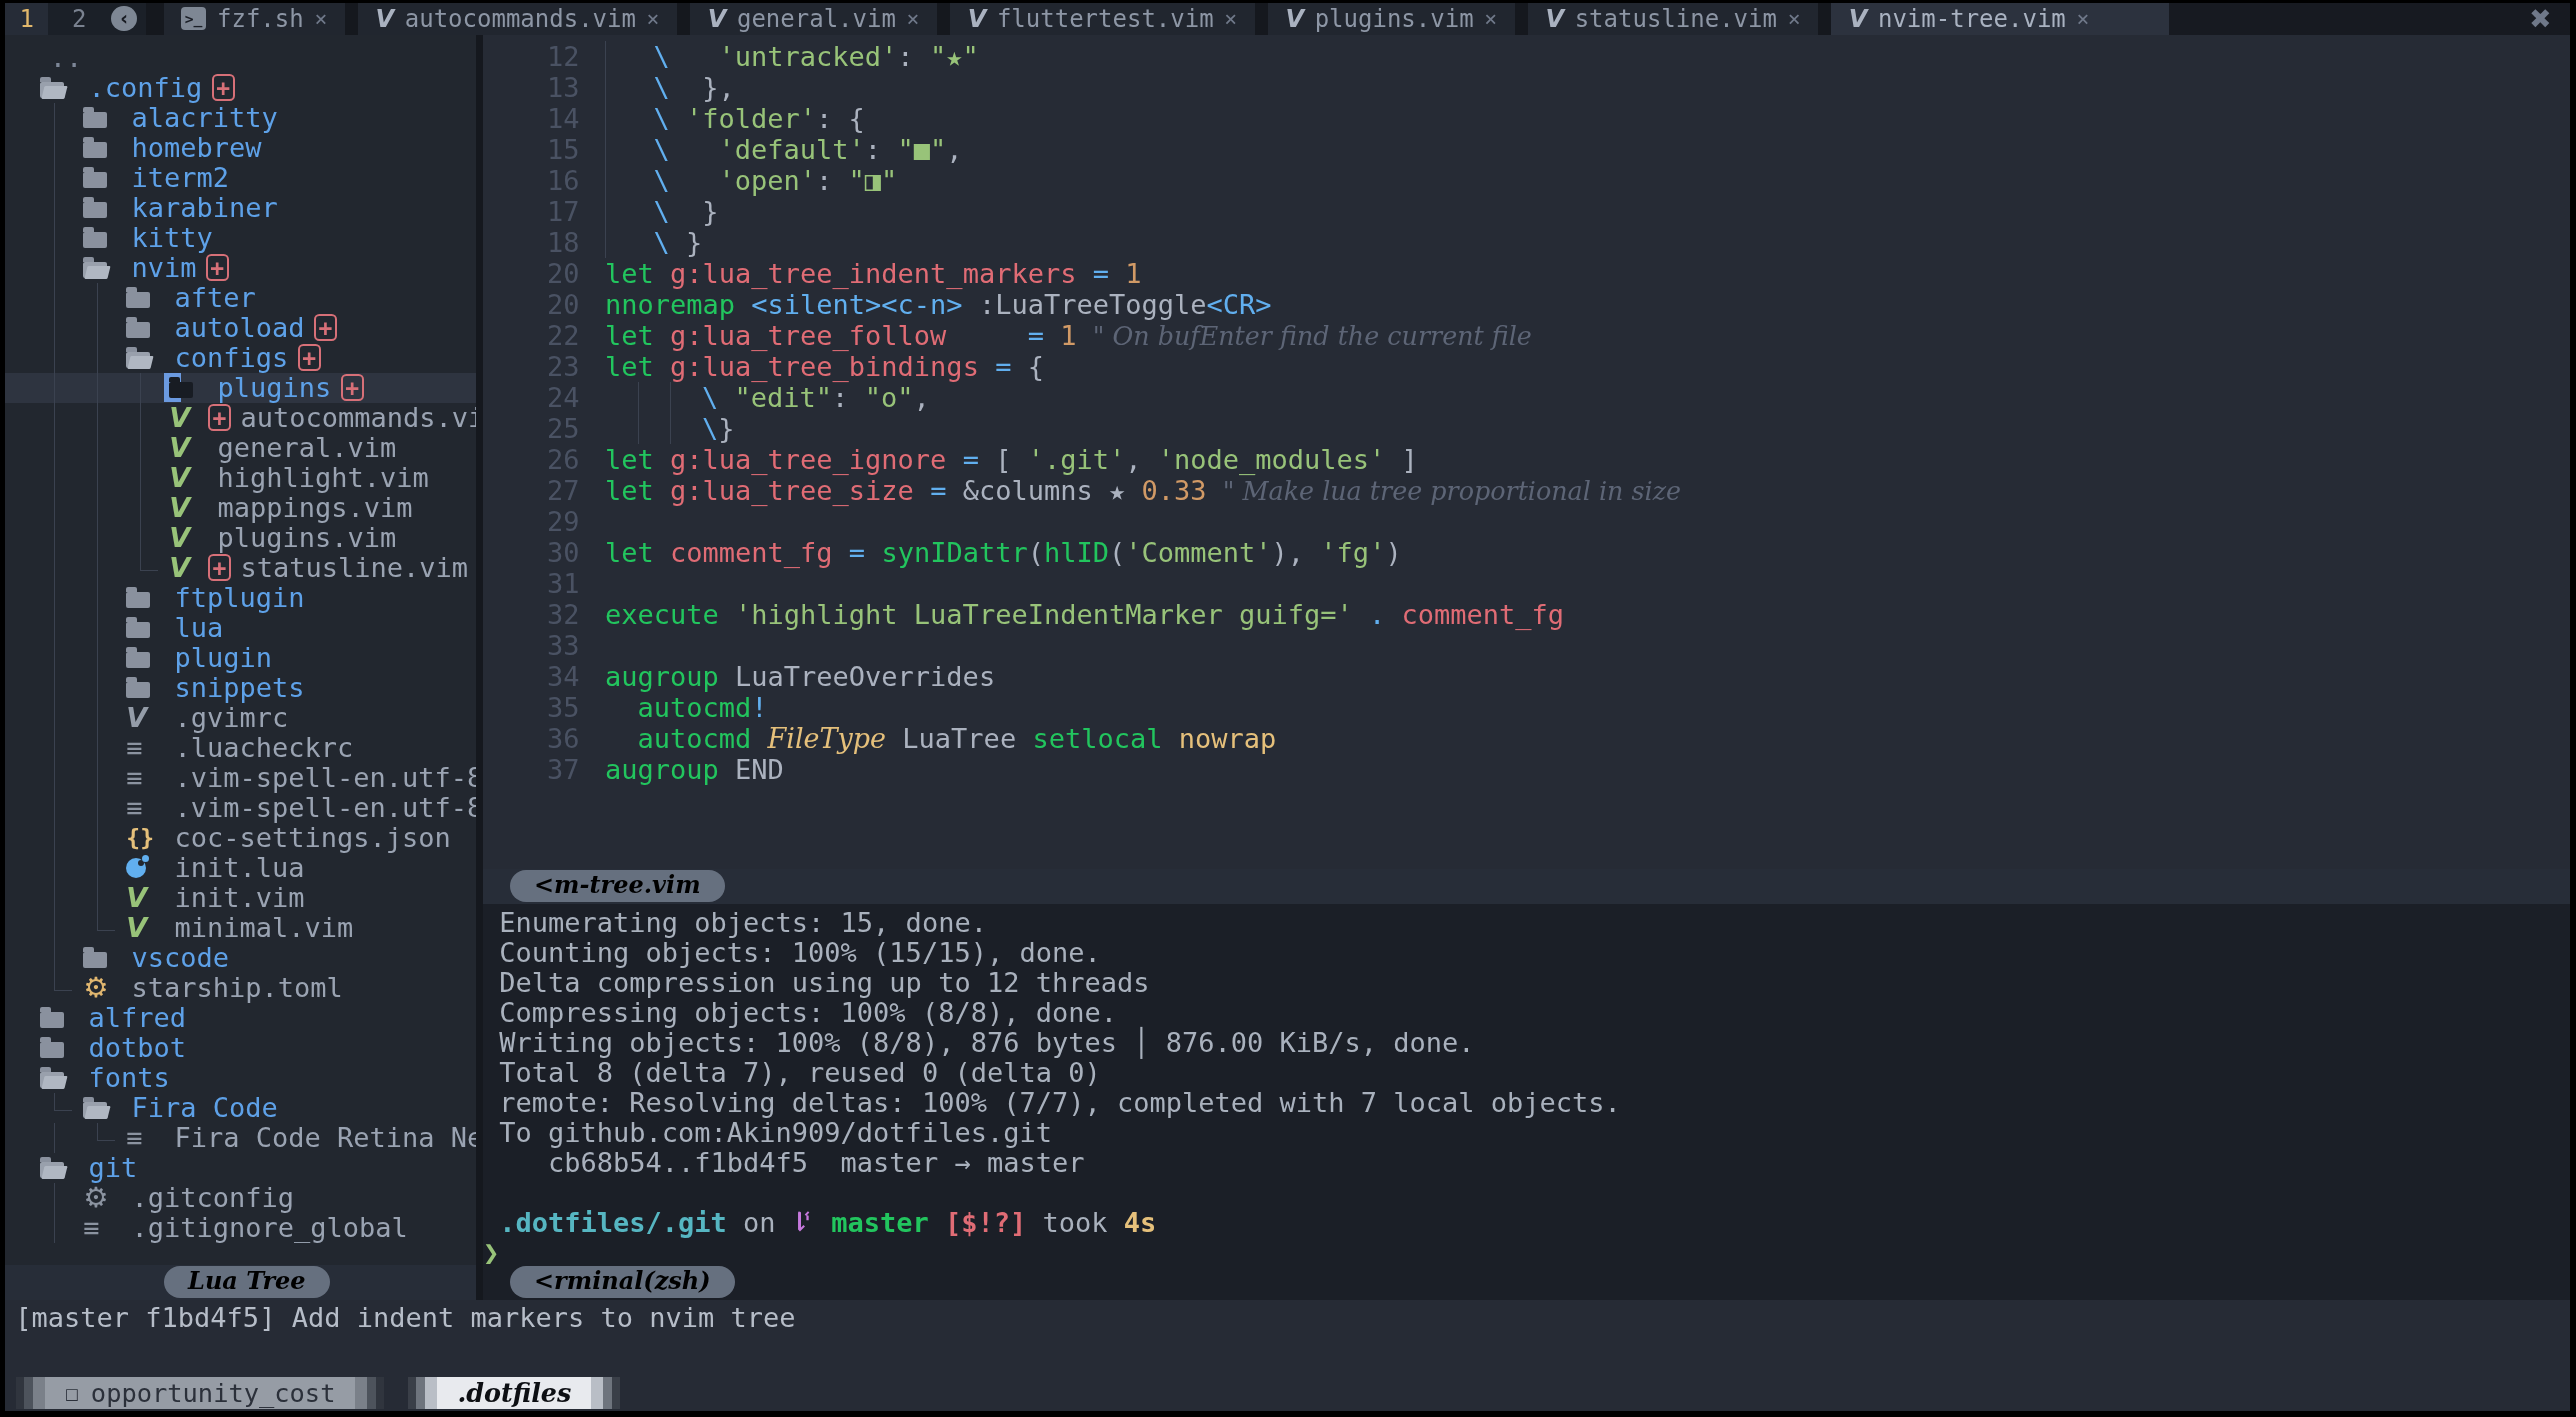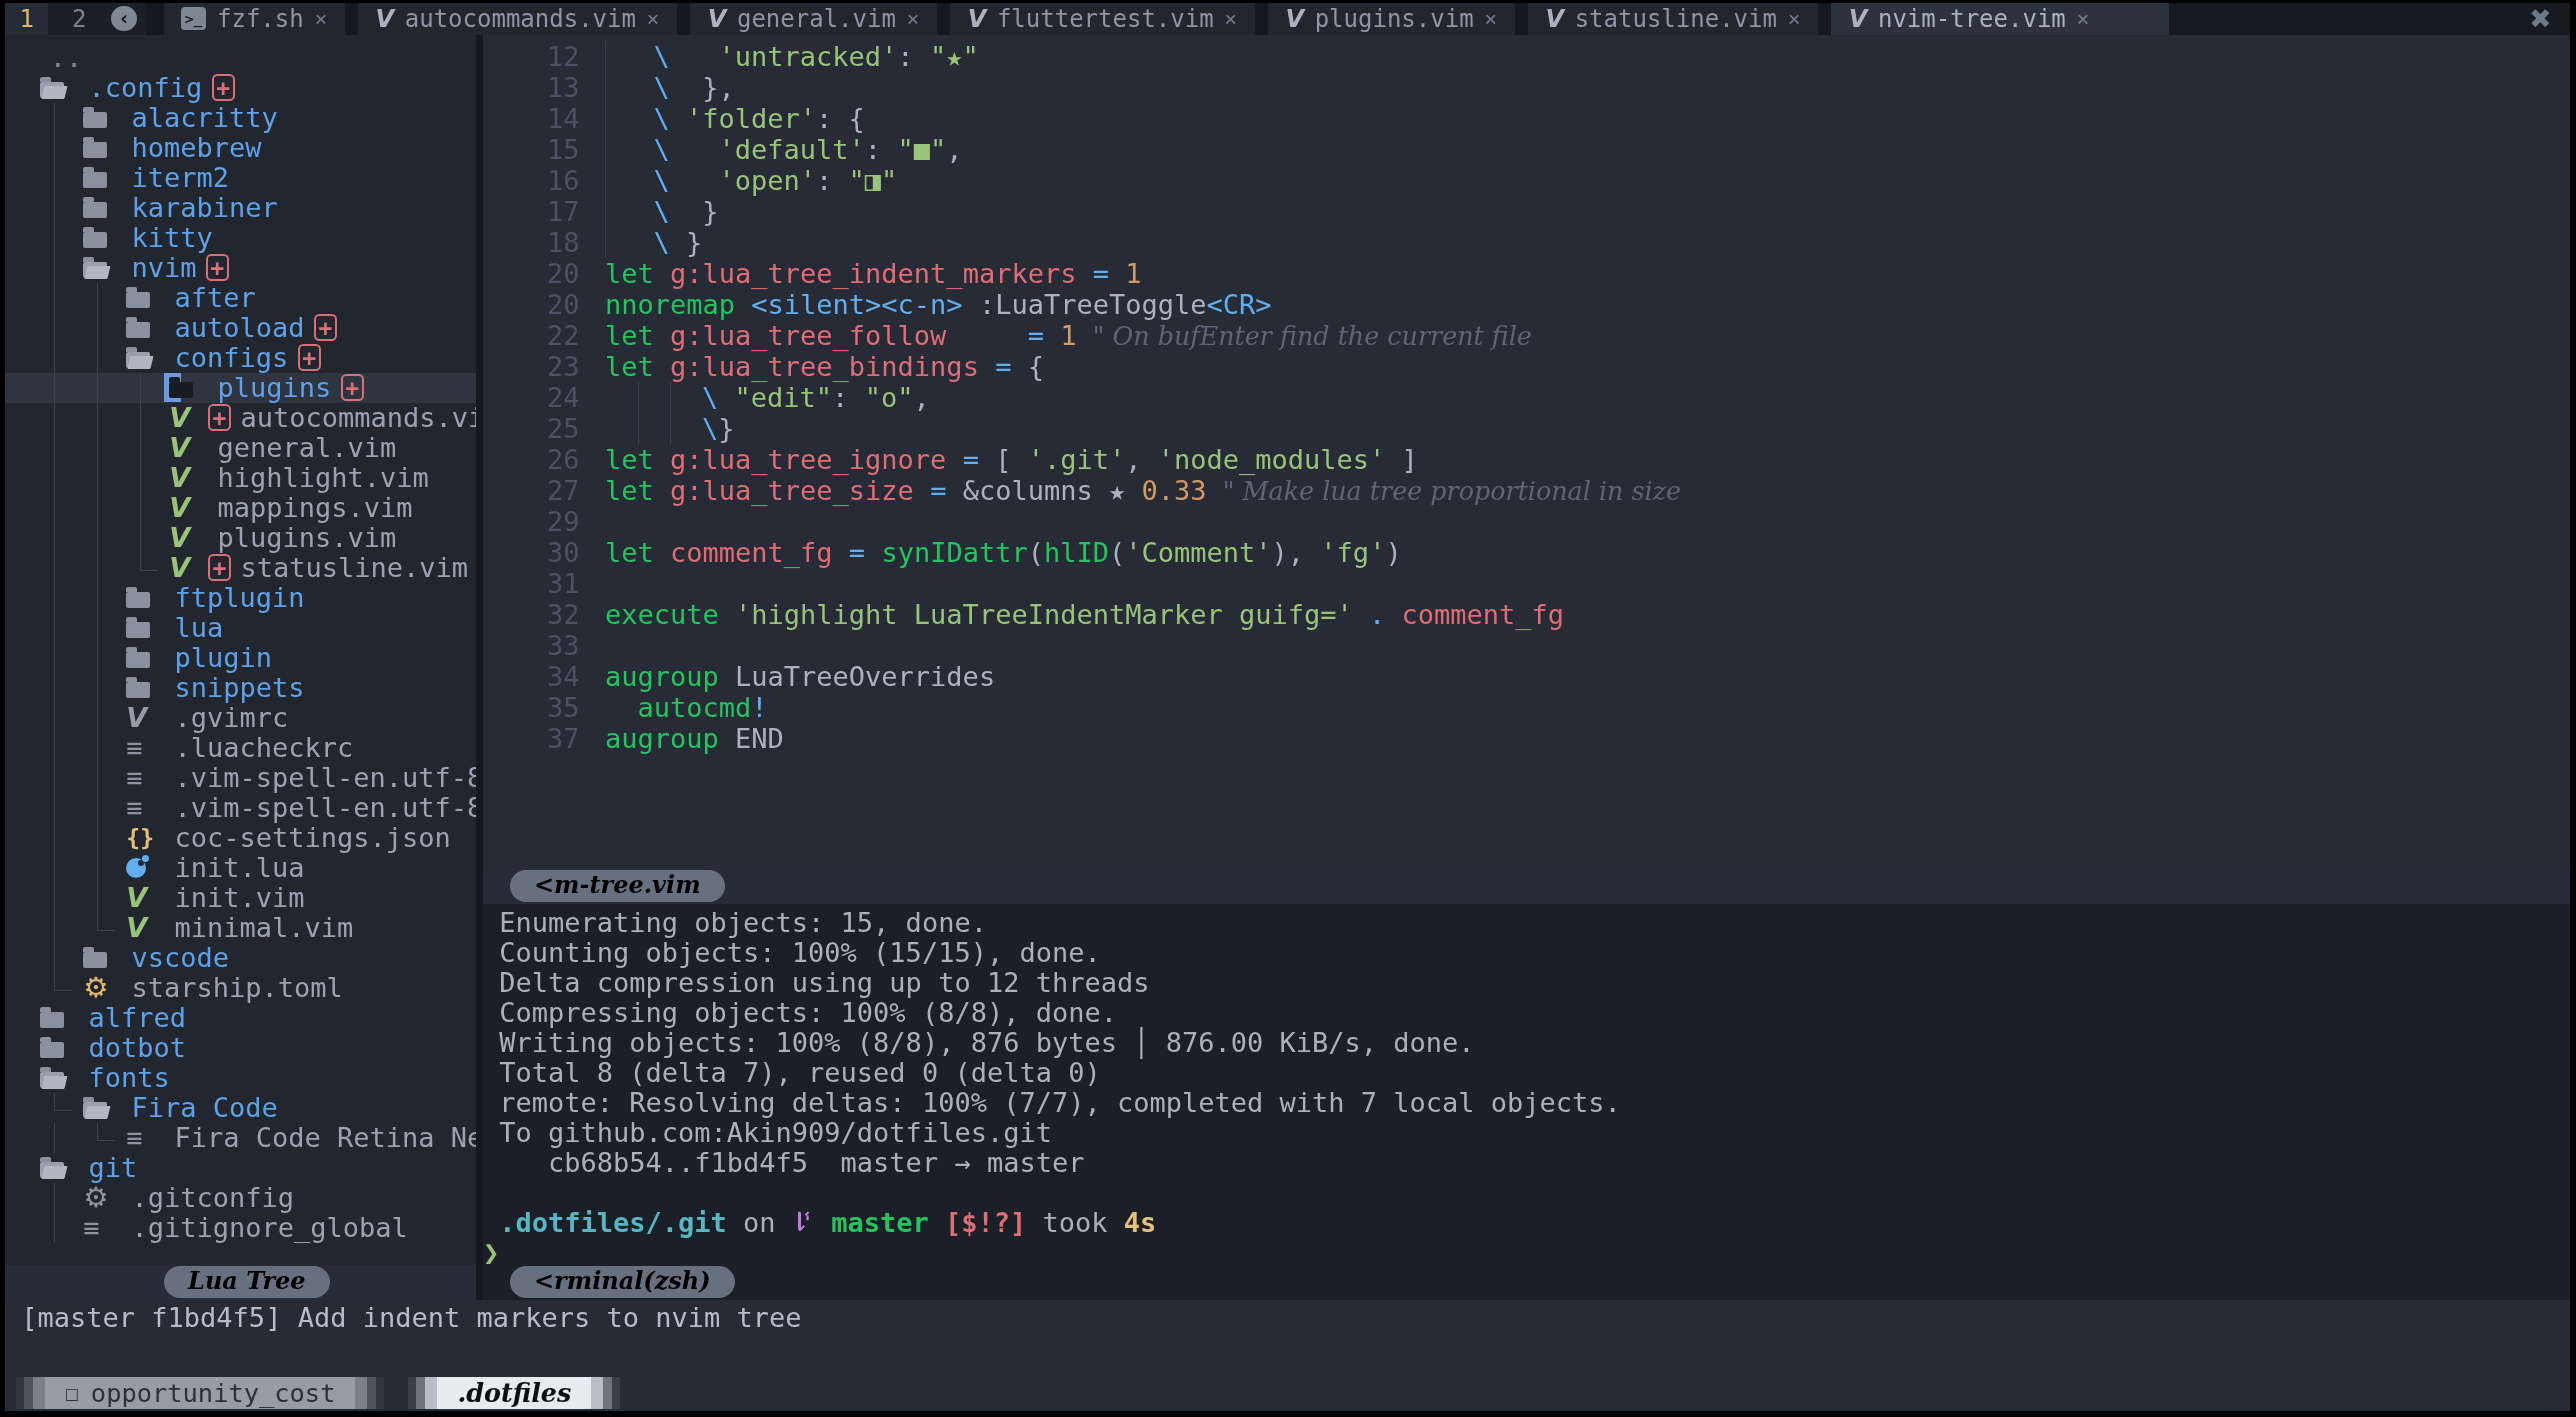--- a/index.html
+++ b/index.html
@@ -97,21 +97,21 @@
   
   .slrow { height:35px; flex:none; display:flex; }
   .sl-left { width:471px; flex:none; background:#272d38; display:flex; align-items:center;justify-content:center; }
   .sl-left .pill { margin-left:12px; }
   .sl-sep { width:6.7px; background:#15181e; }
   .sl-right { flex:1; background:#1b1f27; display:flex; align-items:center; }
   .sl-right .pill { margin-left:27px; }
 
   
   .bottom { height:111px; flex:none; background:#262b35; display:flex; flex-direction:column; }
-  .msg { height:35px; line-height:35px; font-size:27px; color:#b6bdc8; padding-left:16px; white-space:pre; }
+  .msg { height:35px; line-height:35px; font-size:27px; color:#b6bdc8; padding-left:10px; white-space:pre; }
   .tmuxbar { margin-top:auto; height:35px; display:flex; align-items:center; padding-left:10.7px; gap:24px; }
   .tpill { height:32px; display:flex; align-items:stretch; }
   .tedge { width:29px; }
   .tpill .tedge.l { background:linear-gradient(90deg,#30353e 0 8px,#4d535c 8px 17.4px,#7a8089 17.4px 29px); }
   .tpill .tedge.r { background:linear-gradient(90deg,#7a8089 0 12px,#4d535c 12px 21.4px,#30353e 21.4px 29px); }
   .tpill.active .tedge.l { background:linear-gradient(90deg,#3a3f48 0 8px,#6e747d 8px 17.4px,#b9bec6 17.4px 29px); }
   .tpill.active .tedge.r { background:linear-gradient(90deg,#b9bec6 0 12px,#6e747d 12px 21.4px,#3a3f48 21.4px 29px); }
   .tbody { background:#969ca5; color:#2b303a; display:flex; align-items:center; gap:12px;
            padding:0 20px; font-size:25.4px; }
   .tpill.active .tbody { background:#e8eaee; color:#0d0f13; font:700 italic 25.4px "DejaVu Serif",serif; }
@@ -504,20 +504,21 @@
             <div class="cl"><span class="ln">25</span><span class="c-fg">  </span><span class="cg"></span><span class="c-fg"> </span><span class="cg"></span><span class="c-fg"> </span><span class="c-blue">\</span><span class="c-fg">}</span></div>
             <div class="cl"><span class="ln">26</span><span class="c-purple">let</span><span class="c-fg"> </span><span class="c-red">g:lua_tree_ignore</span><span class="c-fg"> </span><span class="c-blue">=</span><span class="c-fg"> </span><span class="c-fg">[ </span><span class="c-green">'.git'</span><span class="c-fg">, </span><span class="c-green">'node_modules'</span><span class="c-fg"> ]</span></div>
             <div class="cl"><span class="ln">27</span><span class="c-purple">let</span><span class="c-fg"> </span><span class="c-red">g:lua_tree_size</span><span class="c-fg"> </span><span class="c-blue">=</span><span class="c-fg"> </span><span class="c-fg">&amp;columns ★ </span><span class="c-orange">0.33</span><span class="c-fg"> </span><span class="c-comment">" Make lua tree proportional in size</span></div>
             <div class="cl"><span class="ln">29</span></div>
             <div class="cl"><span class="ln">30</span><span class="c-purple">let</span><span class="c-fg"> </span><span class="c-red">comment_fg</span><span class="c-fg"> </span><span class="c-blue">=</span><span class="c-fg"> </span><span class="c-purple">synIDattr</span><span class="c-fg">(</span><span class="c-purple">hlID</span><span class="c-fg">(</span><span class="c-green">'Comment'</span><span class="c-fg">)</span><span class="c-fg">, </span><span class="c-green">'fg'</span><span class="c-fg">)</span></div>
             <div class="cl"><span class="ln">31</span></div>
             <div class="cl"><span class="ln">32</span><span class="c-purple">execute</span><span class="c-fg"> </span><span class="c-green">'highlight LuaTreeIndentMarker guifg='</span><span class="c-fg"> </span><span class="c-blue">.</span><span class="c-fg"> </span><span class="c-red">comment_fg</span></div>
             <div class="cl"><span class="ln">33</span></div>
             <div class="cl"><span class="ln">34</span><span class="c-purple">augroup</span><span class="c-fg"> </span><span class="c-fg">LuaTreeOverrides</span></div>
             <div class="cl"><span class="ln">35</span><span class="c-fg">  </span><span class="c-purple">autocmd</span><span class="c-blue">!</span></div>
+            <div class="cl"><span class="ln">36</span><span class="c-fg">  </span><span class="c-purple">autocmd</span><span class="c-fg"> </span><span class="c-yellow ital">FileType</span><span class="c-fg"> </span><span class="c-fg">LuaTree</span><span class="c-fg"> </span><span class="c-purple">setlocal</span><span class="c-fg"> </span><span class="c-yellow">nowrap</span></div>
             <div class="cl"><span class="ln">37</span><span class="c-purple">augroup</span><span class="c-fg"> </span><span class="c-fg">END</span></div>
           </div>
       </div>
       <div class="band ed-sl">
         <span class="pill">&lt;m-tree.vim</span>
       </div>
       <div class="terminal">
         <div class="term-lines">
             <div class="tl"><span class="c-tfg"> Enumerating objects: 15, done.</span></div>
             <div class="tl"><span class="c-tfg"> Counting objects: 100% (15/15), done.</span></div>

